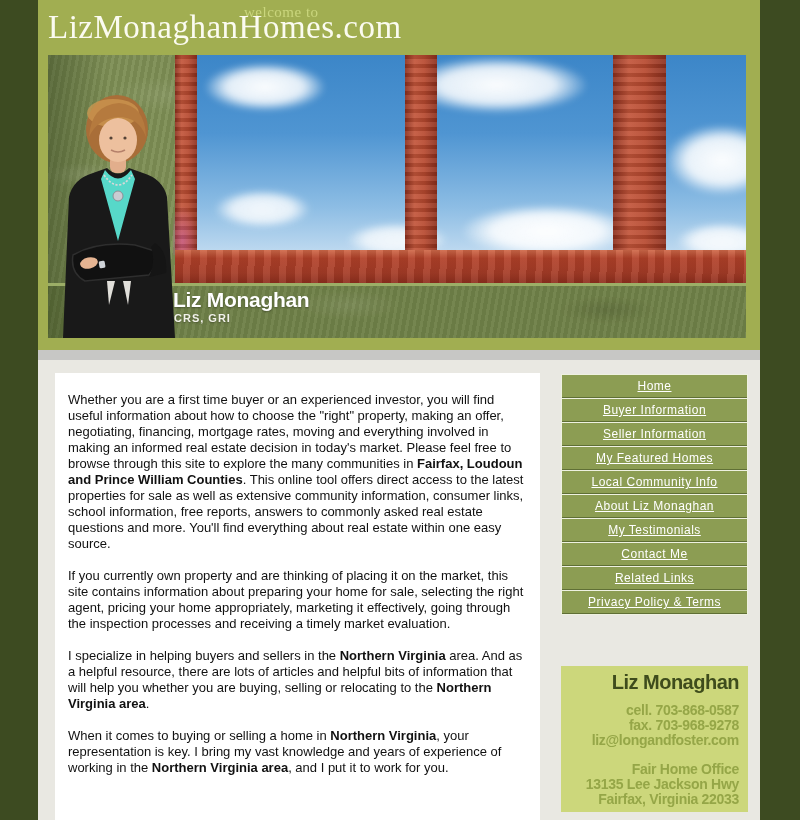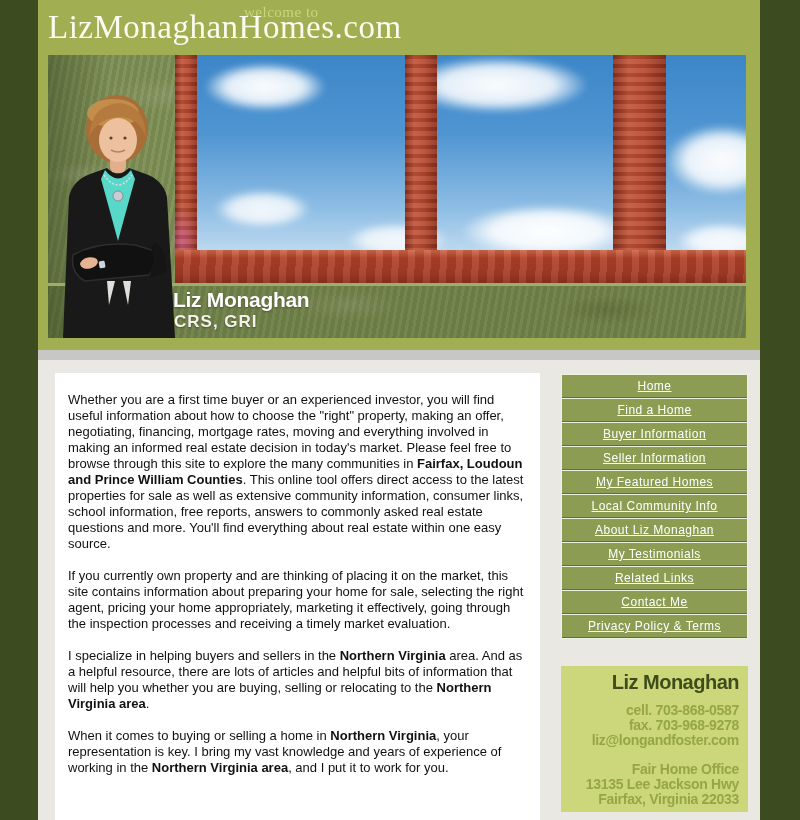--- a/index.html
+++ b/index.html
@@ -48,21 +48,21 @@
   .sill{position:absolute;left:127px;top:195px;width:571px;height:33px;
     background:linear-gradient(180deg,#d06a4a 0%,#b24129 25%,#a63c27 70%,#8f2f1e 100%);}
   .sill::after{content:"";position:absolute;inset:0;
     background:repeating-linear-gradient(92deg, rgba(0,0,0,.08) 0 9px, rgba(255,255,255,.07) 9px 16px);}
   .wall-bottom{position:absolute;left:0;top:228px;width:698px;height:55px;
     border-top:3px solid #9cae67;background:rgba(45,60,12,.16);}
   .hero-tagline{position:absolute;right:6px;top:146px;font-family:"DejaVu Serif","Liberation Serif",serif;
     font-style:italic;font-size:40px;color:#ffffff;white-space:nowrap;text-shadow:0 1px 4px rgba(20,40,80,.35);}
   .agent-name{position:absolute;left:125px;top:233px;font-size:21px;font-weight:bold;color:#ffffff;
     letter-spacing:-.3px;text-shadow:0 1px 2px rgba(0,0,0,.35);}
-  .agent-creds{position:absolute;left:126px;top:257px;font-size:17px;font-weight:bold;color:#f2f2ea;
+  .agent-creds{position:absolute;left:126px;top:257px;font-size:11px;font-weight:bold;color:#f2f2ea;
     letter-spacing:1px;text-shadow:0 1px 2px rgba(0,0,0,.35);}
   .agent-svg{position:absolute;left:7px;top:38px;width:126px;height:245px;}
 
   
   .white-box{position:absolute;left:55px;top:373px;width:485px;height:447px;background:#ffffff;
     box-sizing:border-box;padding:19px 12px 0 13px;}
   .greeting{font-size:15px;font-weight:bold;color:#8e935a;margin:0 0 17px 0;}
   .white-box p{font-size:13px;line-height:16px;color:#111111;margin:0 0 16px 0;}
 
   
@@ -135,29 +135,28 @@
     <div id="paras">
         <p>Whether you are a first time buyer or an experienced investor, you will find useful information about how to choose the "right" property, making an offer, negotiating, financing, mortgage rates, moving and everything involved in making an informed real estate decision in today's market. Please feel free to browse through this site to explore the many communities in <b>Fairfax, Loudoun and Prince William Counties</b>. This online tool offers direct access to the latest properties for sale as well as extensive community information, consumer links, school information, free reports, answers to commonly asked real estate questions and more. You'll find everything about real estate within one easy source.</p>
         <p>If you currently own property and are thinking of placing it on the market, this site contains information about preparing your home for sale, selecting the right agent, pricing your home appropriately, marketing it effectively, going through the inspection processes and receiving a timely market evaluation.</p>
         <p>I specialize in helping buyers and sellers in the <b>Northern Virginia</b> area. And as a helpful resource, there are lots of articles and helpful bits of information that will help you whether you are buying, selling or relocating to the <b>Northern Virginia area</b>.</p>
         <p>When it comes to buying or selling a home in <b>Northern Virginia</b>, your representation is key. I bring my vast knowledge and years of experience of working in the <b>Northern Virginia area</b>, and I put it to work for you.</p>
       </div>
   </div>
 
   <nav class="nav" id="nav">
       <div class="nav-btn">Home</div>
-      <div class="nav-btn">Find a Home</div>
       <div class="nav-btn">Buyer Information</div>
       <div class="nav-btn">Seller Information</div>
       <div class="nav-btn">My Featured Homes</div>
       <div class="nav-btn">Local Community Info</div>
       <div class="nav-btn">About Liz Monaghan</div>
       <div class="nav-btn">My Testimonials</div>
+      <div class="nav-btn">Contact Me</div>
       <div class="nav-btn">Related Links</div>
-      <div class="nav-btn">Contact Me</div>
       <div class="nav-btn">Privacy Policy &amp; Terms</div>
     </nav>
 
   <aside class="contact">
     <div class="contact-name">Liz Monaghan</div>
     <div class="contact-group" id="contact-group-0">
         <div class="contact-line">cell. 703-868-0587</div>
         <div class="contact-line">fax. 703-968-9278</div>
         <div class="contact-line">liz@longandfoster.com</div>
       </div>

